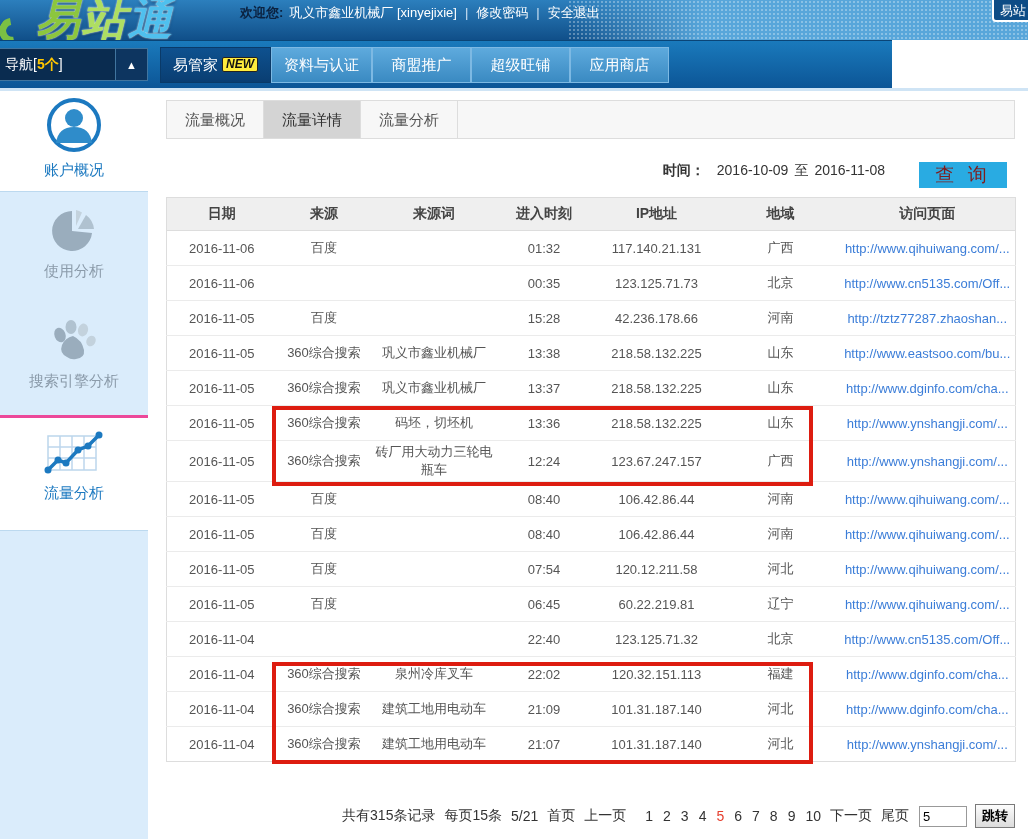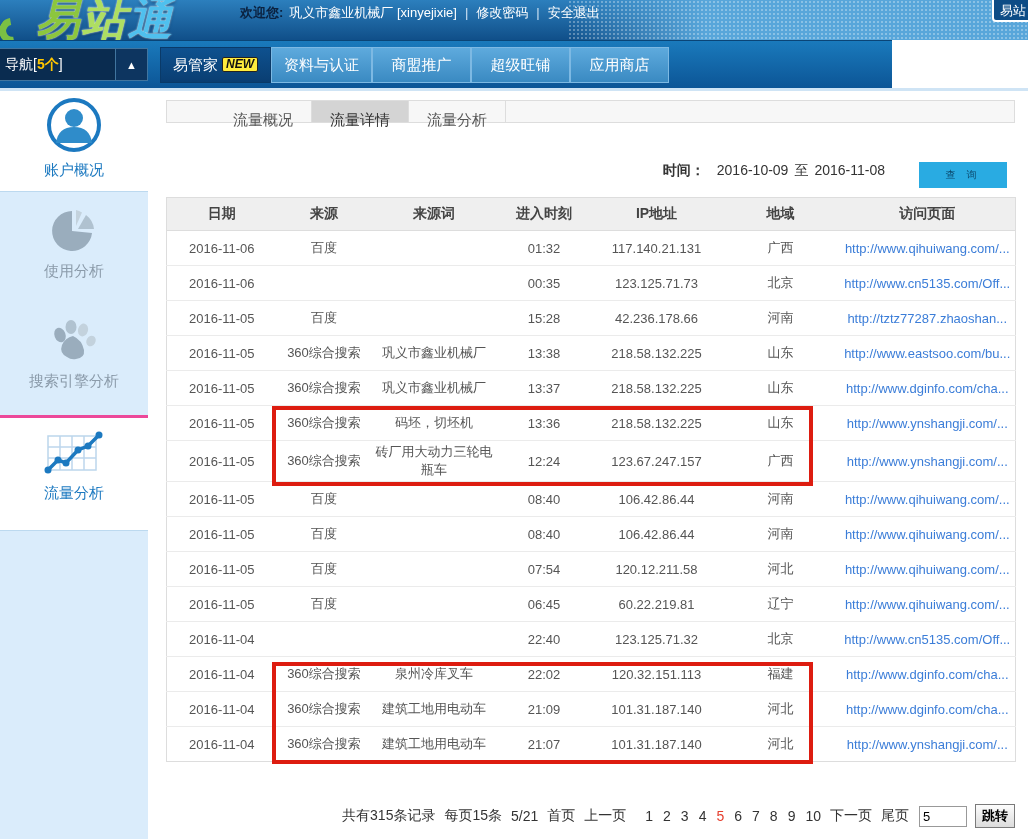--- a/index.html
+++ b/index.html
@@ -91,39 +91,39 @@
   }
   .s2 { padding-top:16px; height:112px; }
   .s3 { padding-top:14px; height:98px; }
   .s4 { height:112px; background:#fff; padding-top:12px; }
   .side-fill { height:309px; background:#daecfb; border-top:1px solid #bcd9ef; }
   .side-label-blue { display:block; margin-top:4px; font-size:15px; color:#1c79c0; }
   .side-label-gray { display:block; margin-top:4px; font-size:15px; color:#8b9baa; }
 
   
   .tabs-bar {
-    position:absolute; left:166px; top:100px; width:849px; height:23px;
-    background:#f7f7f7; border:1px solid #ddd; display:flex;padding-left:48px;
+    position:absolute; left:166px; top:100px; width:849px; height:39px;
+    background:#f7f7f7; border:1px solid #ddd; display:flex;
   }
   .c-tab {
     width:97px; line-height:37px; text-align:center; font-size:15px; color:#555;
     border-right:1px solid #ddd; cursor:pointer;
   }
   .c-tab.active { background:#d4d4d4; color:#333; }
 
   .filter-row {
     position:absolute; left:158px; top:162px; width:849px; height:26px;
     display:flex; justify-content:flex-end; align-items:flex-start;
     font-size:14px; color:#333;
   }
   .filter-row .flabel { font-weight:bold; margin-right:6px; }
   .filter-row .fdate { margin:0 6px; cursor:pointer; }
   .search-btn {
-    margin-left:28px; width:88px; height:26px; background:#29abe2; color:#0c4a6e;
-    text-align:center; line-height:26px; font-size:10px; letter-spacing:4px; cursor:pointer;
+    margin-left:28px; width:88px; height:26px; background:#29abe2; color:#7f1d1d;
+    text-align:center; line-height:26px; font-size:19px; letter-spacing:4px; cursor:pointer;
   }
 
   .table-wrap { position:absolute; left:166px; top:197px; width:849px; }
   table { width:100%; border-collapse:collapse; table-layout:fixed; font-size:13px; color:#555; }
   .data-table { border:1px solid #ddd; }
   thead th {
     background:#efefef; height:33px; font-size:14px; color:#444; font-weight:bold;
     border-bottom:1px solid #ddd;
   }
   tbody td {

